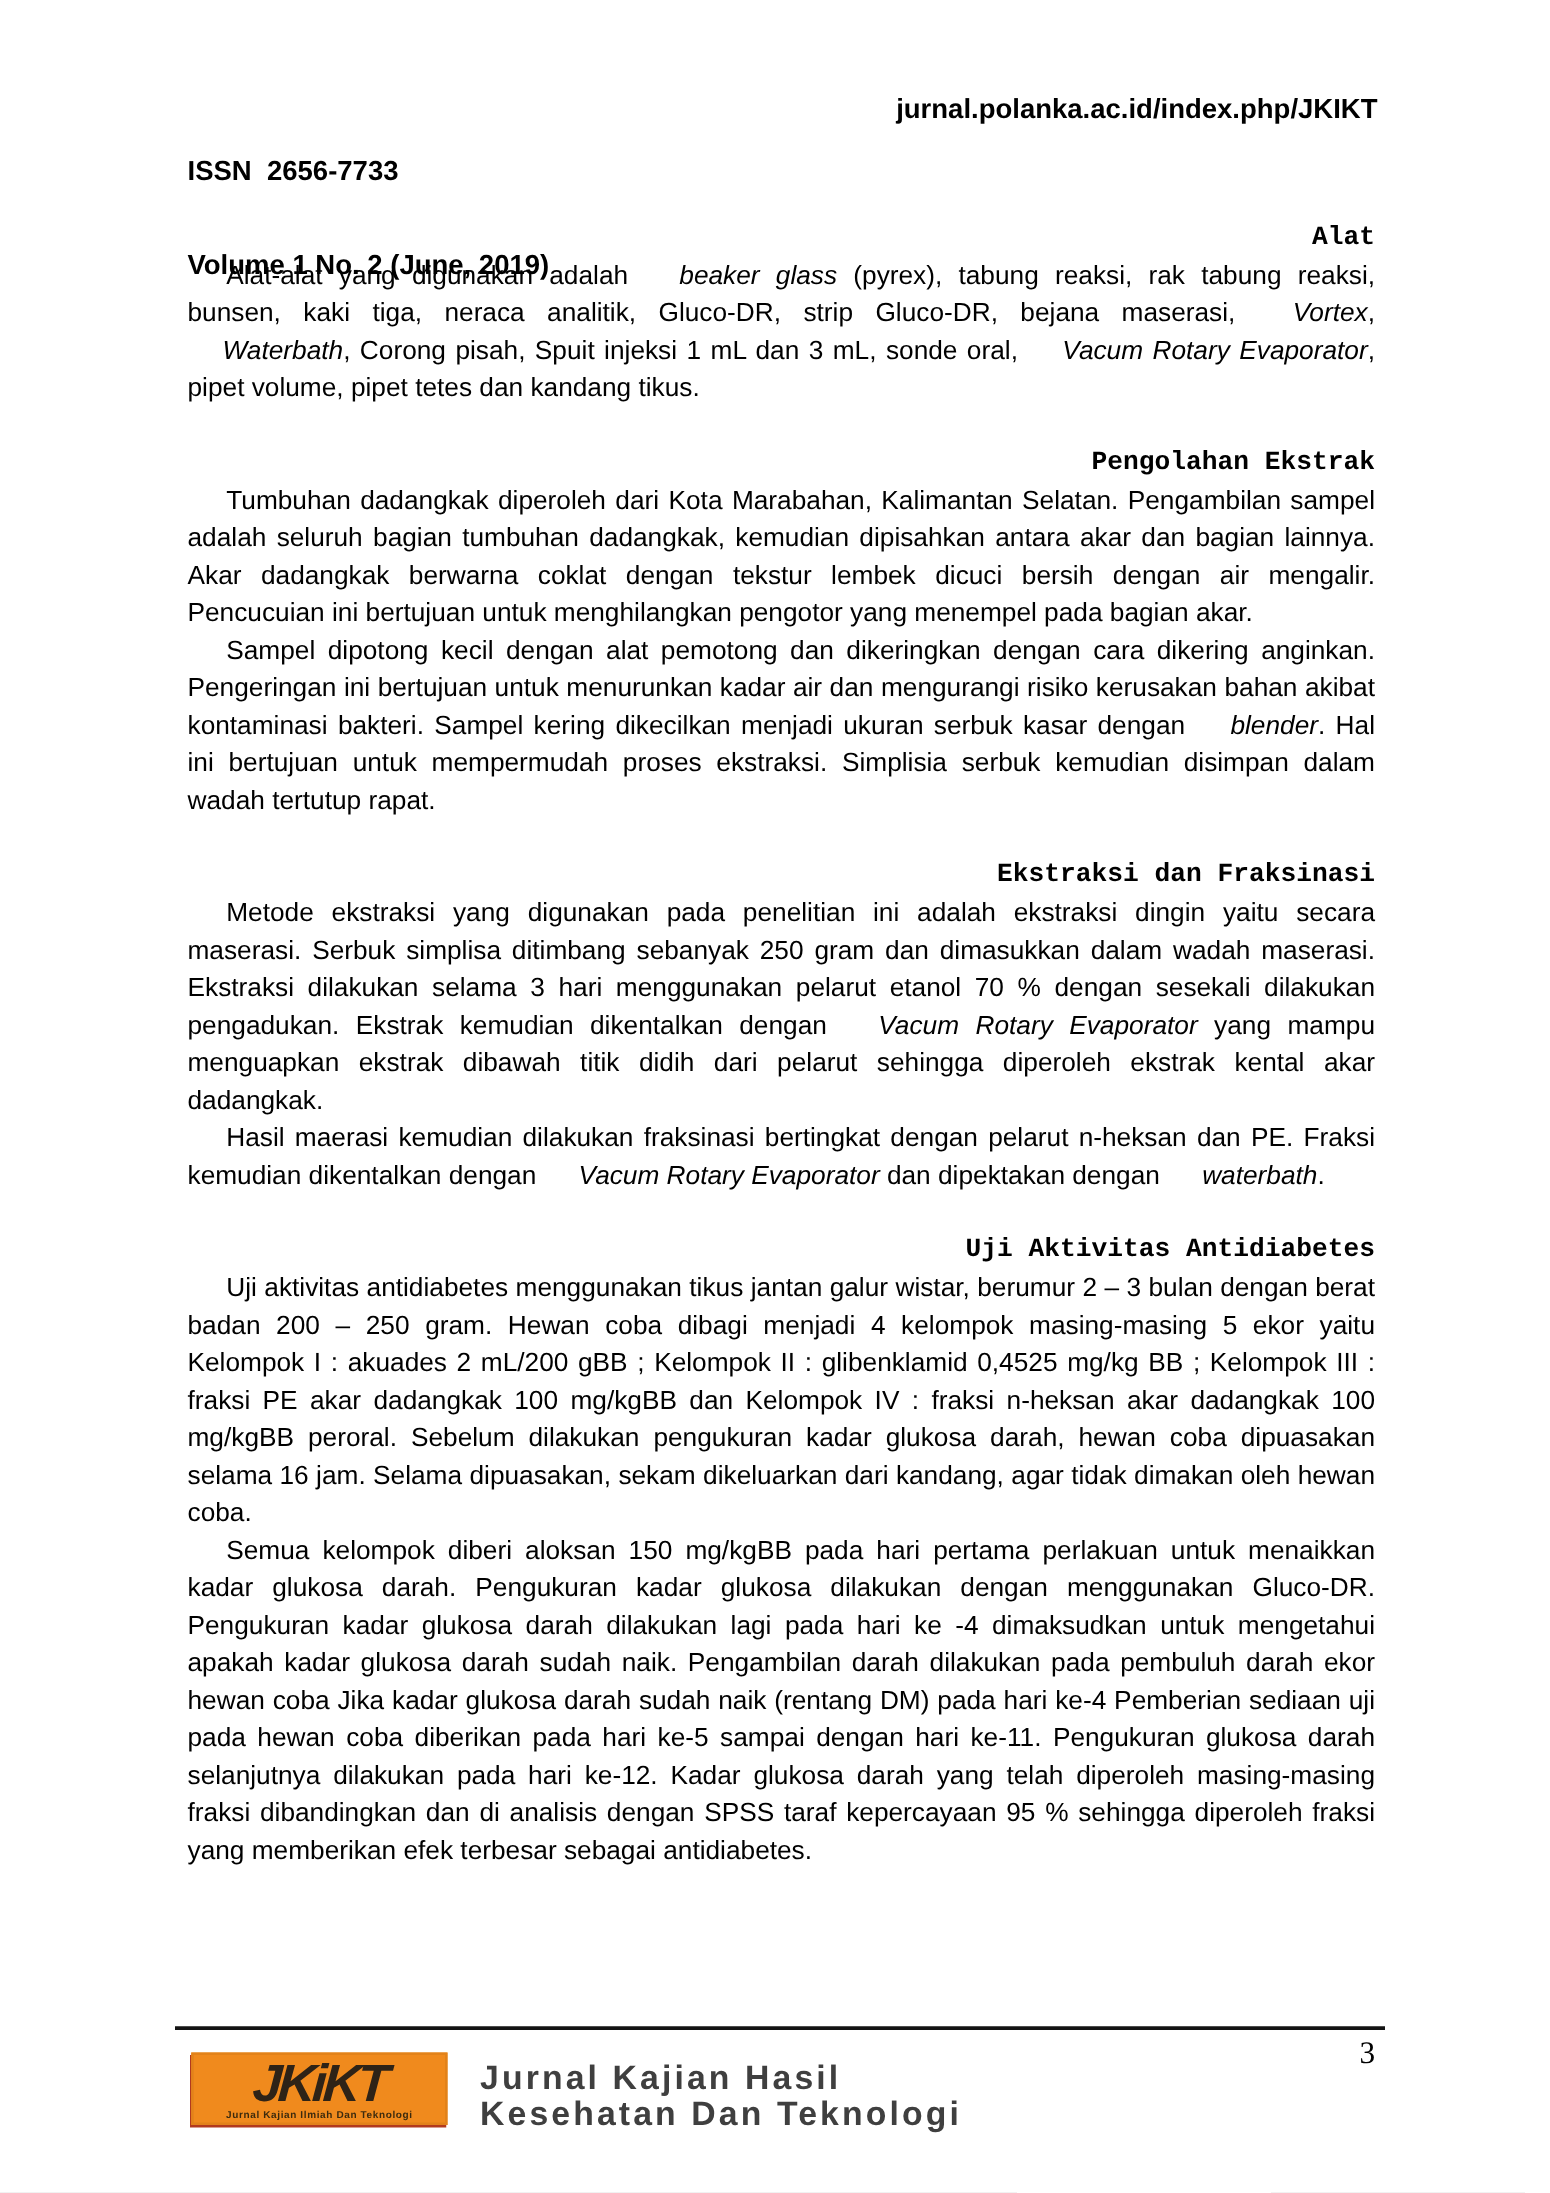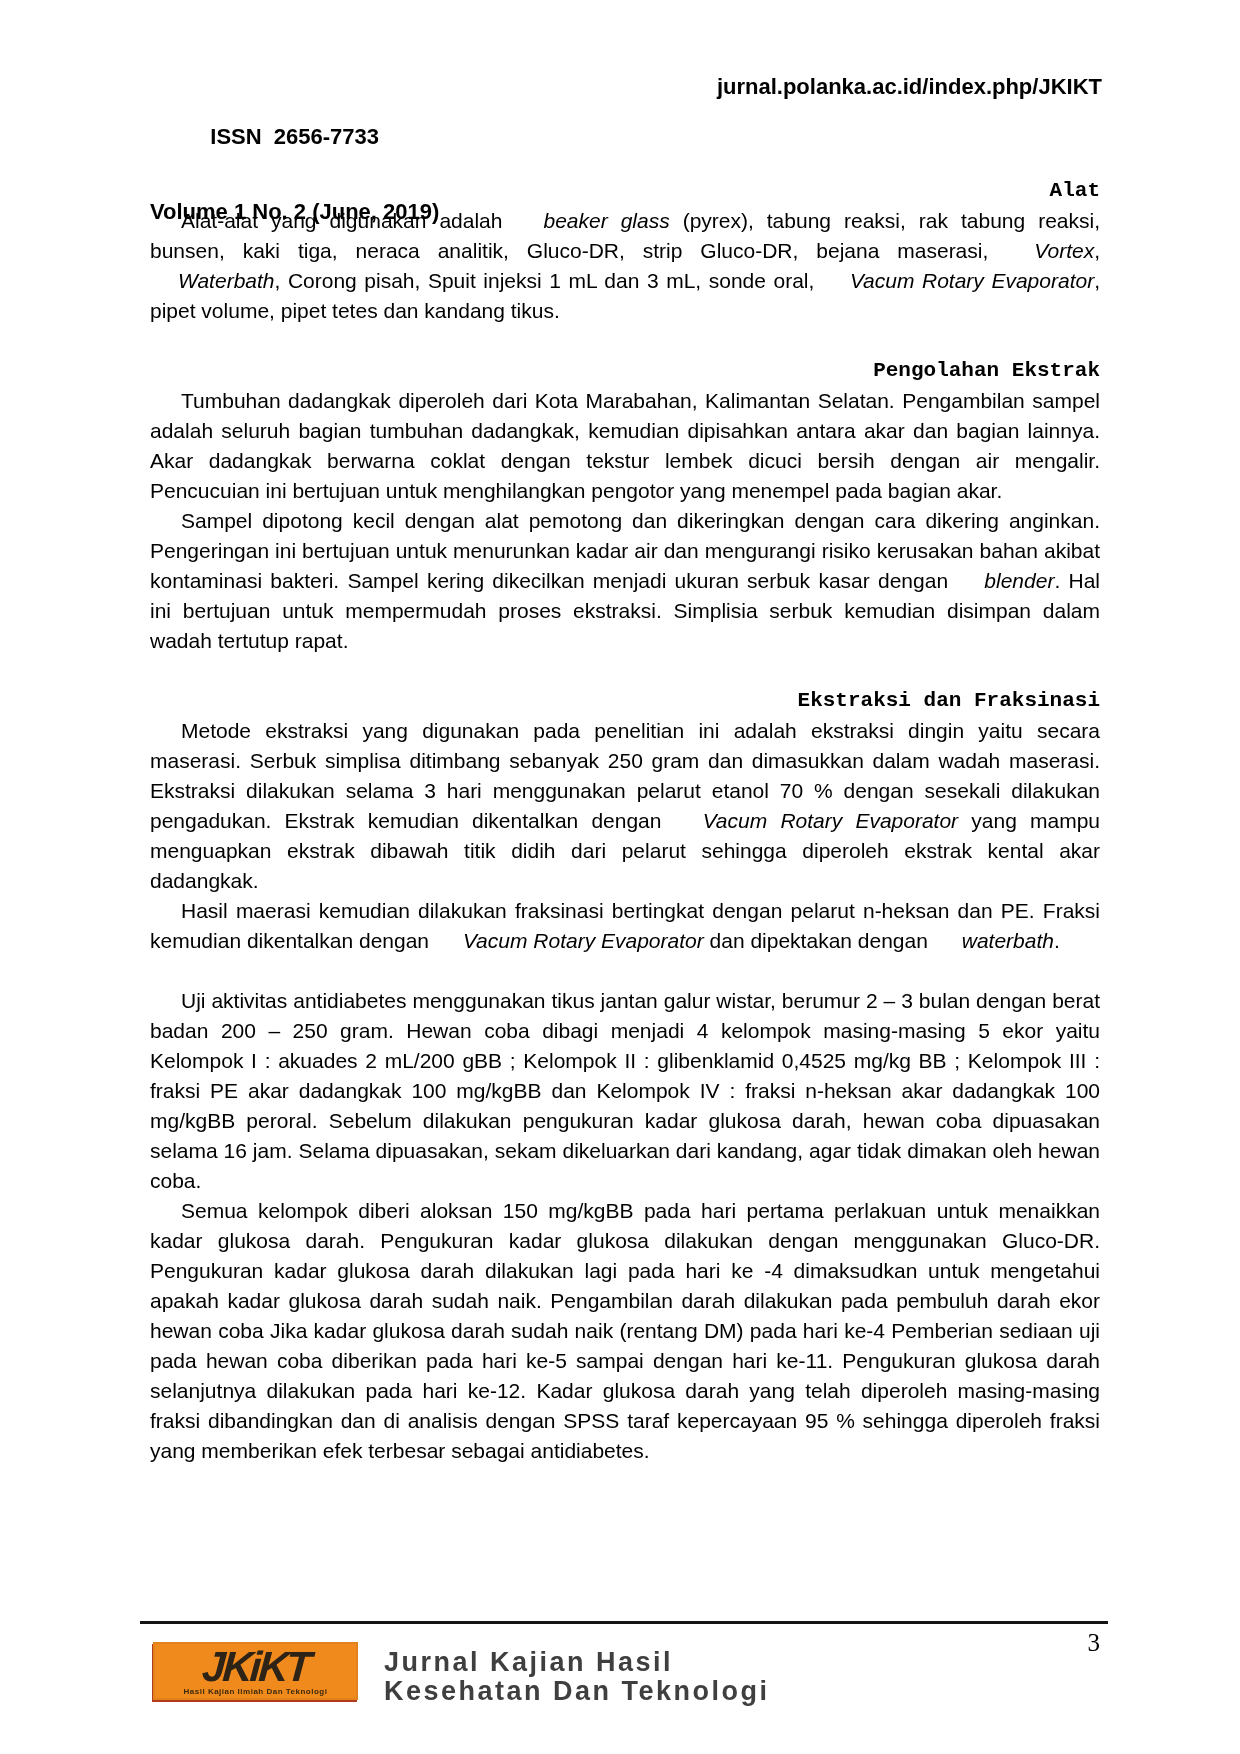--- a/index.html
+++ b/index.html
@@ -20,21 +20,21 @@
     top: 74px;
     left: 150px;
     right: 138px;
     display: flex;
     justify-content: space-between;
     align-items: flex-start;
     font-weight: bold;
     font-size: 22px;
     line-height: 25px;
   }
-  .page-header div { white-space: pre; text-align: center; }
+  .page-header div { white-space: pre; }
 
   
   .page-body {
     position: absolute;
     top: 176px;
     left: 150px;
     width: 950px;
     font-size: 21px;
     line-height: 30px;
     text-align: justify;
@@ -140,33 +140,34 @@
         <h2>Pengolahan Ekstrak</h2>
         <p><span>Tumbuhan dadangkak diperoleh dari Kota Marabahan, Kalimantan Selatan. Pengambilan sampel adalah seluruh bagian tumbuhan dadangkak, kemudian dipisahkan antara akar dan bagian lainnya. Akar dadangkak berwarna coklat dengan tekstur lembek dicuci bersih dengan air mengalir. Pencucuian ini bertujuan untuk menghilangkan pengotor yang menempel pada bagian akar.</span></p>
         <p><span>Sampel dipotong kecil dengan alat pemotong dan dikeringkan dengan cara dikering anginkan. Pengeringan ini bertujuan untuk menurunkan kadar air dan mengurangi risiko kerusakan bahan akibat kontaminasi bakteri. Sampel kering dikecilkan menjadi ukuran serbuk kasar dengan </span><span class="italic">blender</span><span>. Hal ini bertujuan untuk mempermudah proses ekstraksi. Simplisia serbuk kemudian disimpan dalam wadah tertutup rapat.</span></p>
       </section>
       <section>
         <h2>Ekstraksi dan Fraksinasi</h2>
         <p><span>Metode ekstraksi yang digunakan pada penelitian ini adalah ekstraksi dingin yaitu secara maserasi. Serbuk simplisa ditimbang sebanyak 250 gram dan dimasukkan dalam wadah maserasi. Ekstraksi dilakukan selama 3 hari menggunakan pelarut etanol 70 % dengan sesekali dilakukan pengadukan. Ekstrak kemudian dikentalkan dengan </span><span class="italic">Vacum Rotary Evaporator</span><span> yang mampu menguapkan ekstrak dibawah titik didih dari pelarut sehingga diperoleh ekstrak kental akar dadangkak.</span></p>
         <p><span>Hasil maerasi kemudian dilakukan fraksinasi bertingkat dengan pelarut n-heksan dan PE. Fraksi kemudian dikentalkan dengan </span><span class="italic">Vacum Rotary Evaporator</span><span> dan dipektakan dengan </span><span class="italic">waterbath</span><span>.</span></p>
       </section>
       <section>
+        <h2>Uji Aktivitas Antidiabetes</h2>
         <p><span>Uji aktivitas antidiabetes menggunakan tikus jantan galur wistar, berumur 2 – 3 bulan dengan berat badan 200 – 250 gram. Hewan coba dibagi menjadi 4 kelompok masing-masing 5 ekor yaitu Kelompok I : akuades 2 mL/200 gBB ; Kelompok II : glibenklamid 0,4525 mg/kg BB ; Kelompok III : fraksi PE akar dadangkak 100 mg/kgBB  dan Kelompok IV : fraksi n-heksan akar dadangkak 100 mg/kgBB peroral. Sebelum dilakukan pengukuran kadar glukosa darah, hewan coba dipuasakan selama 16 jam. Selama dipuasakan, sekam dikeluarkan dari kandang, agar tidak dimakan oleh hewan coba.</span></p>
         <p><span>Semua kelompok diberi aloksan 150 mg/kgBB pada hari pertama perlakuan untuk menaikkan kadar glukosa darah.  Pengukuran kadar glukosa dilakukan dengan menggunakan Gluco-DR. Pengukuran kadar glukosa darah dilakukan lagi pada hari ke -4 dimaksudkan untuk mengetahui apakah kadar glukosa darah sudah naik. Pengambilan darah dilakukan pada pembuluh darah ekor hewan coba Jika kadar glukosa darah sudah naik (rentang DM) pada hari ke-4 Pemberian sediaan uji pada hewan coba diberikan pada hari ke-5 sampai dengan hari ke-11. Pengukuran glukosa darah selanjutnya dilakukan pada hari ke-12. Kadar glukosa darah yang telah diperoleh masing-masing fraksi dibandingkan dan di analisis dengan SPSS taraf kepercayaan 95 % sehingga diperoleh fraksi yang memberikan efek terbesar sebagai antidiabetes.</span></p>
       </section>
     </main>
 
   <div class="footer-rule"></div>
 
   <div class="page-number">3</div>
 
   <div class="footer-brand">
     <div class="logo">
       <div class="logo-text">JKiKT</div>
-      <div class="logo-tagline">Hasil Kajian Ilmiah Dan Teknologi</div>
+      <div class="logo-tagline">Jurnal Kajian Ilmiah Dan Teknologi</div>
     </div>
     <div class="journal-name">
       <div>Jurnal Kajian Hasil</div>
       <div>Kesehatan Dan Teknologi</div>
     </div>
   </div>
 
 </div>
 
 </body></html>

